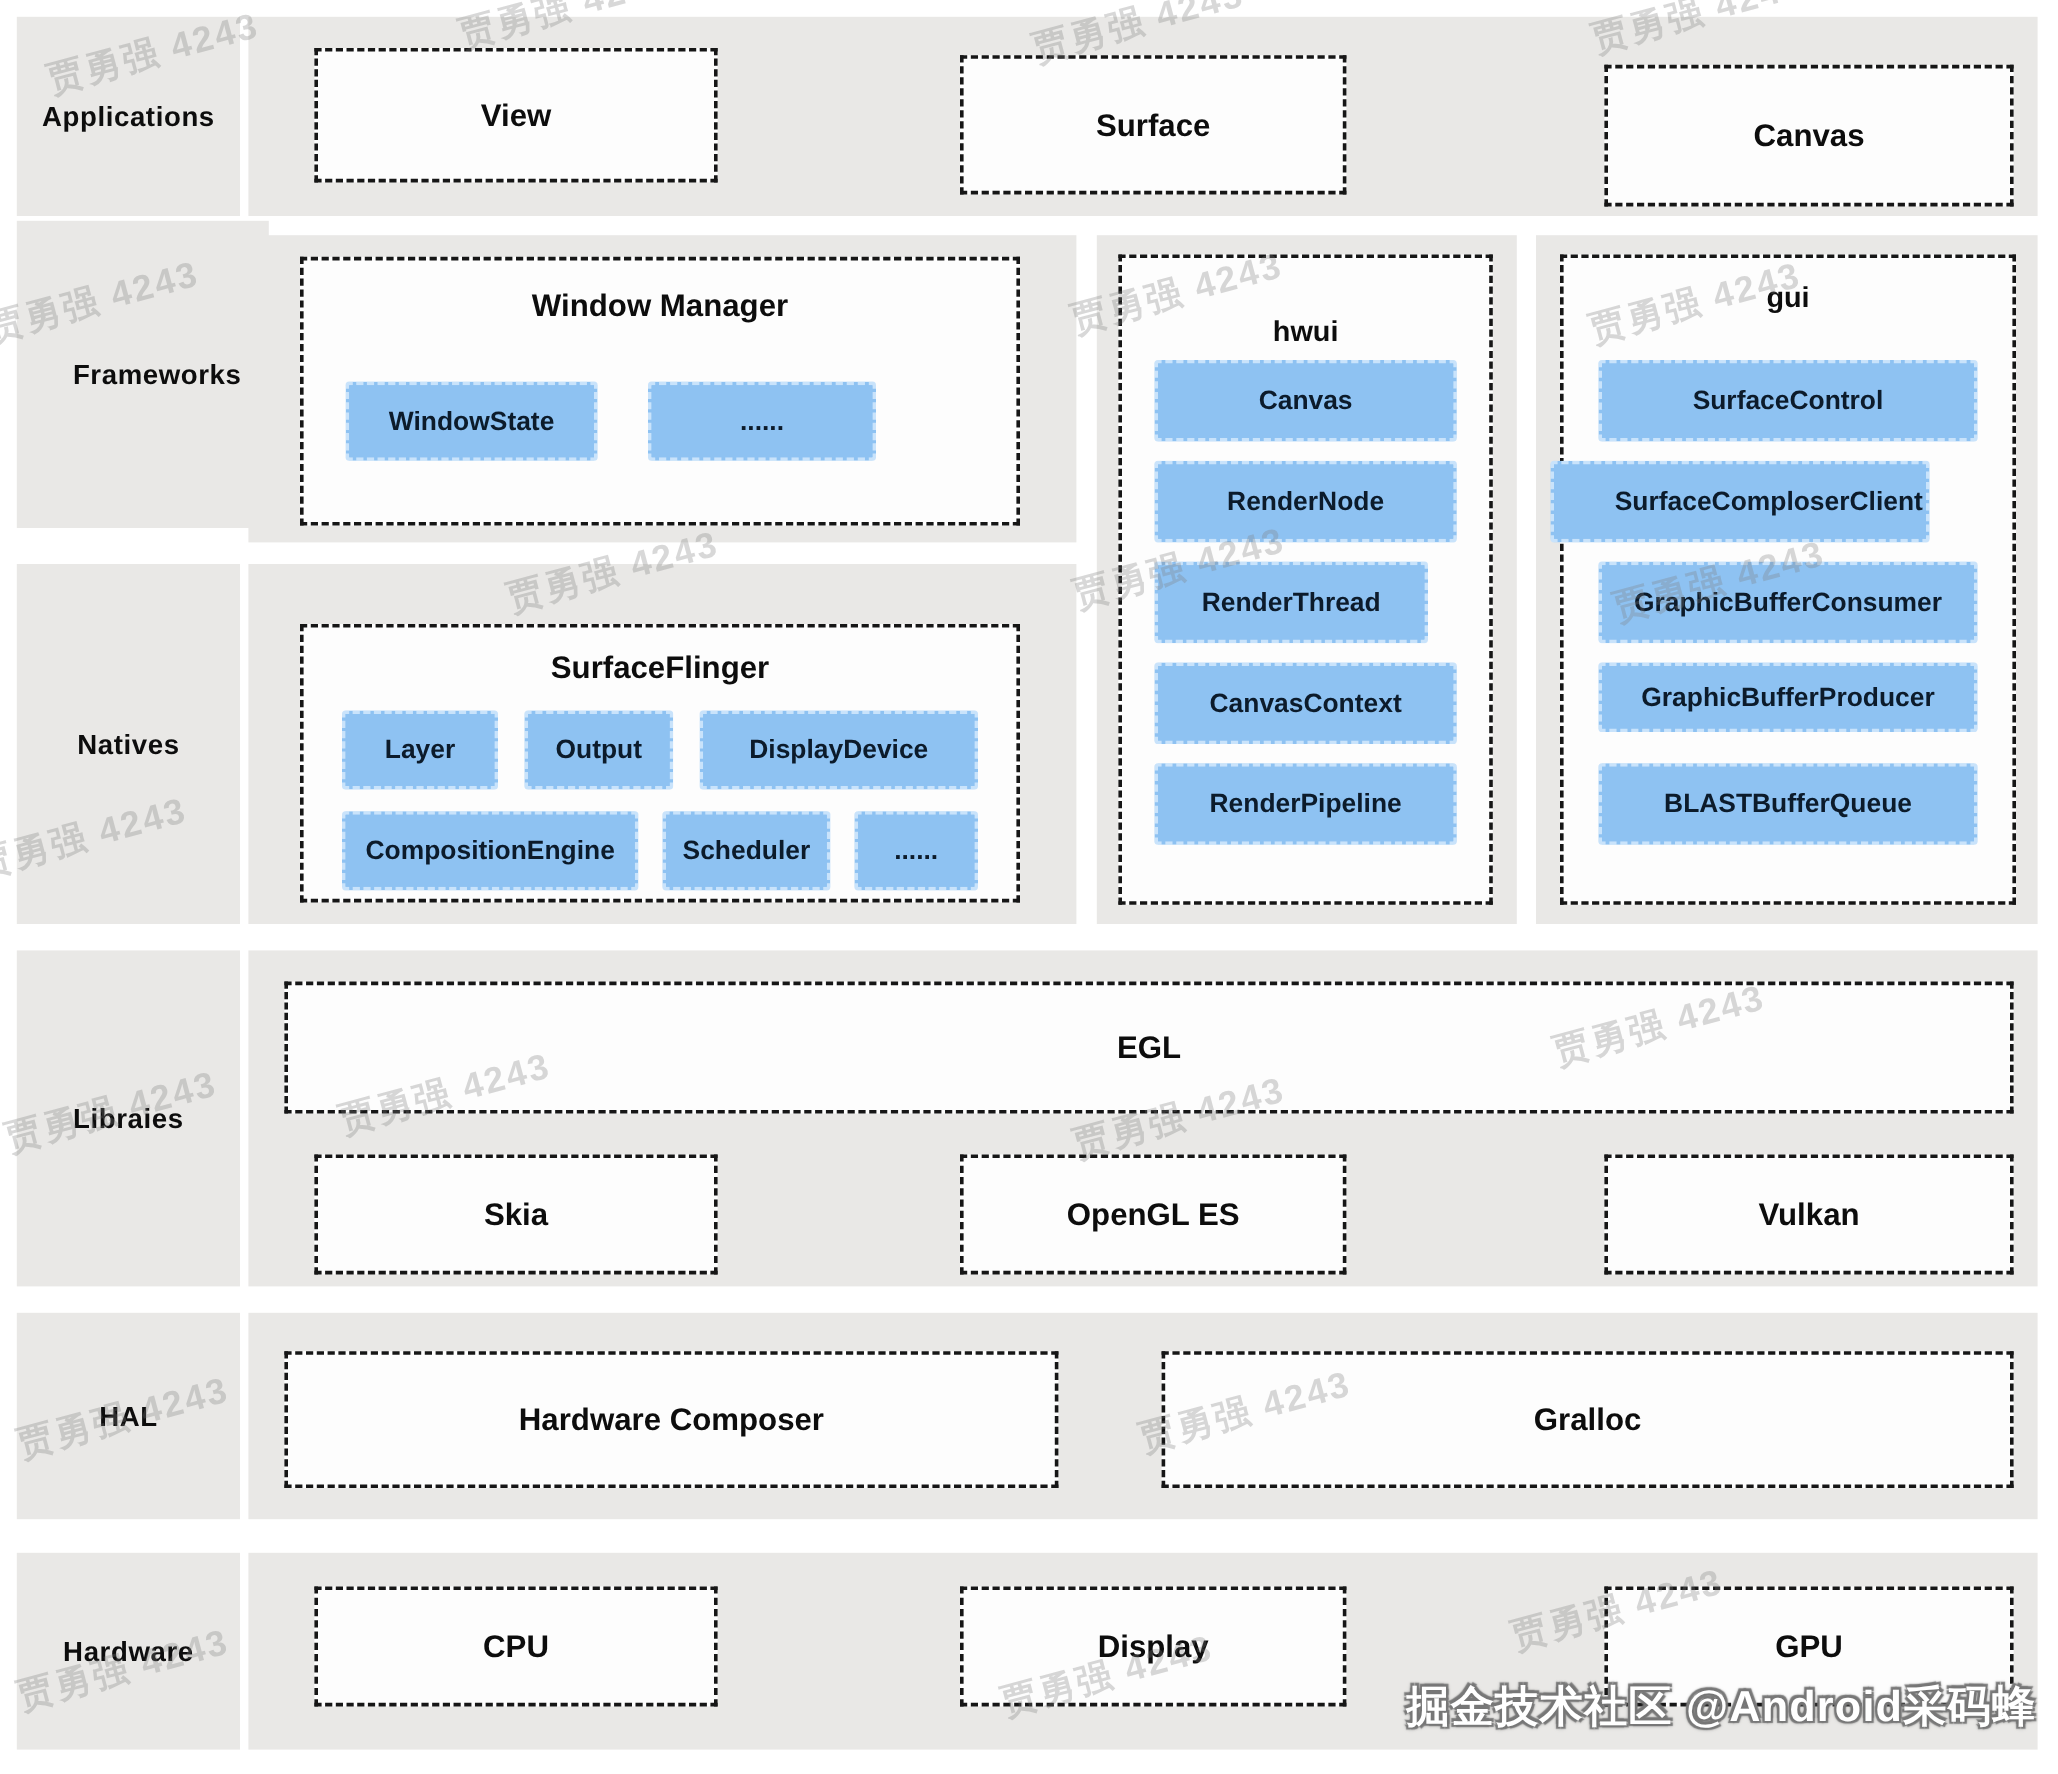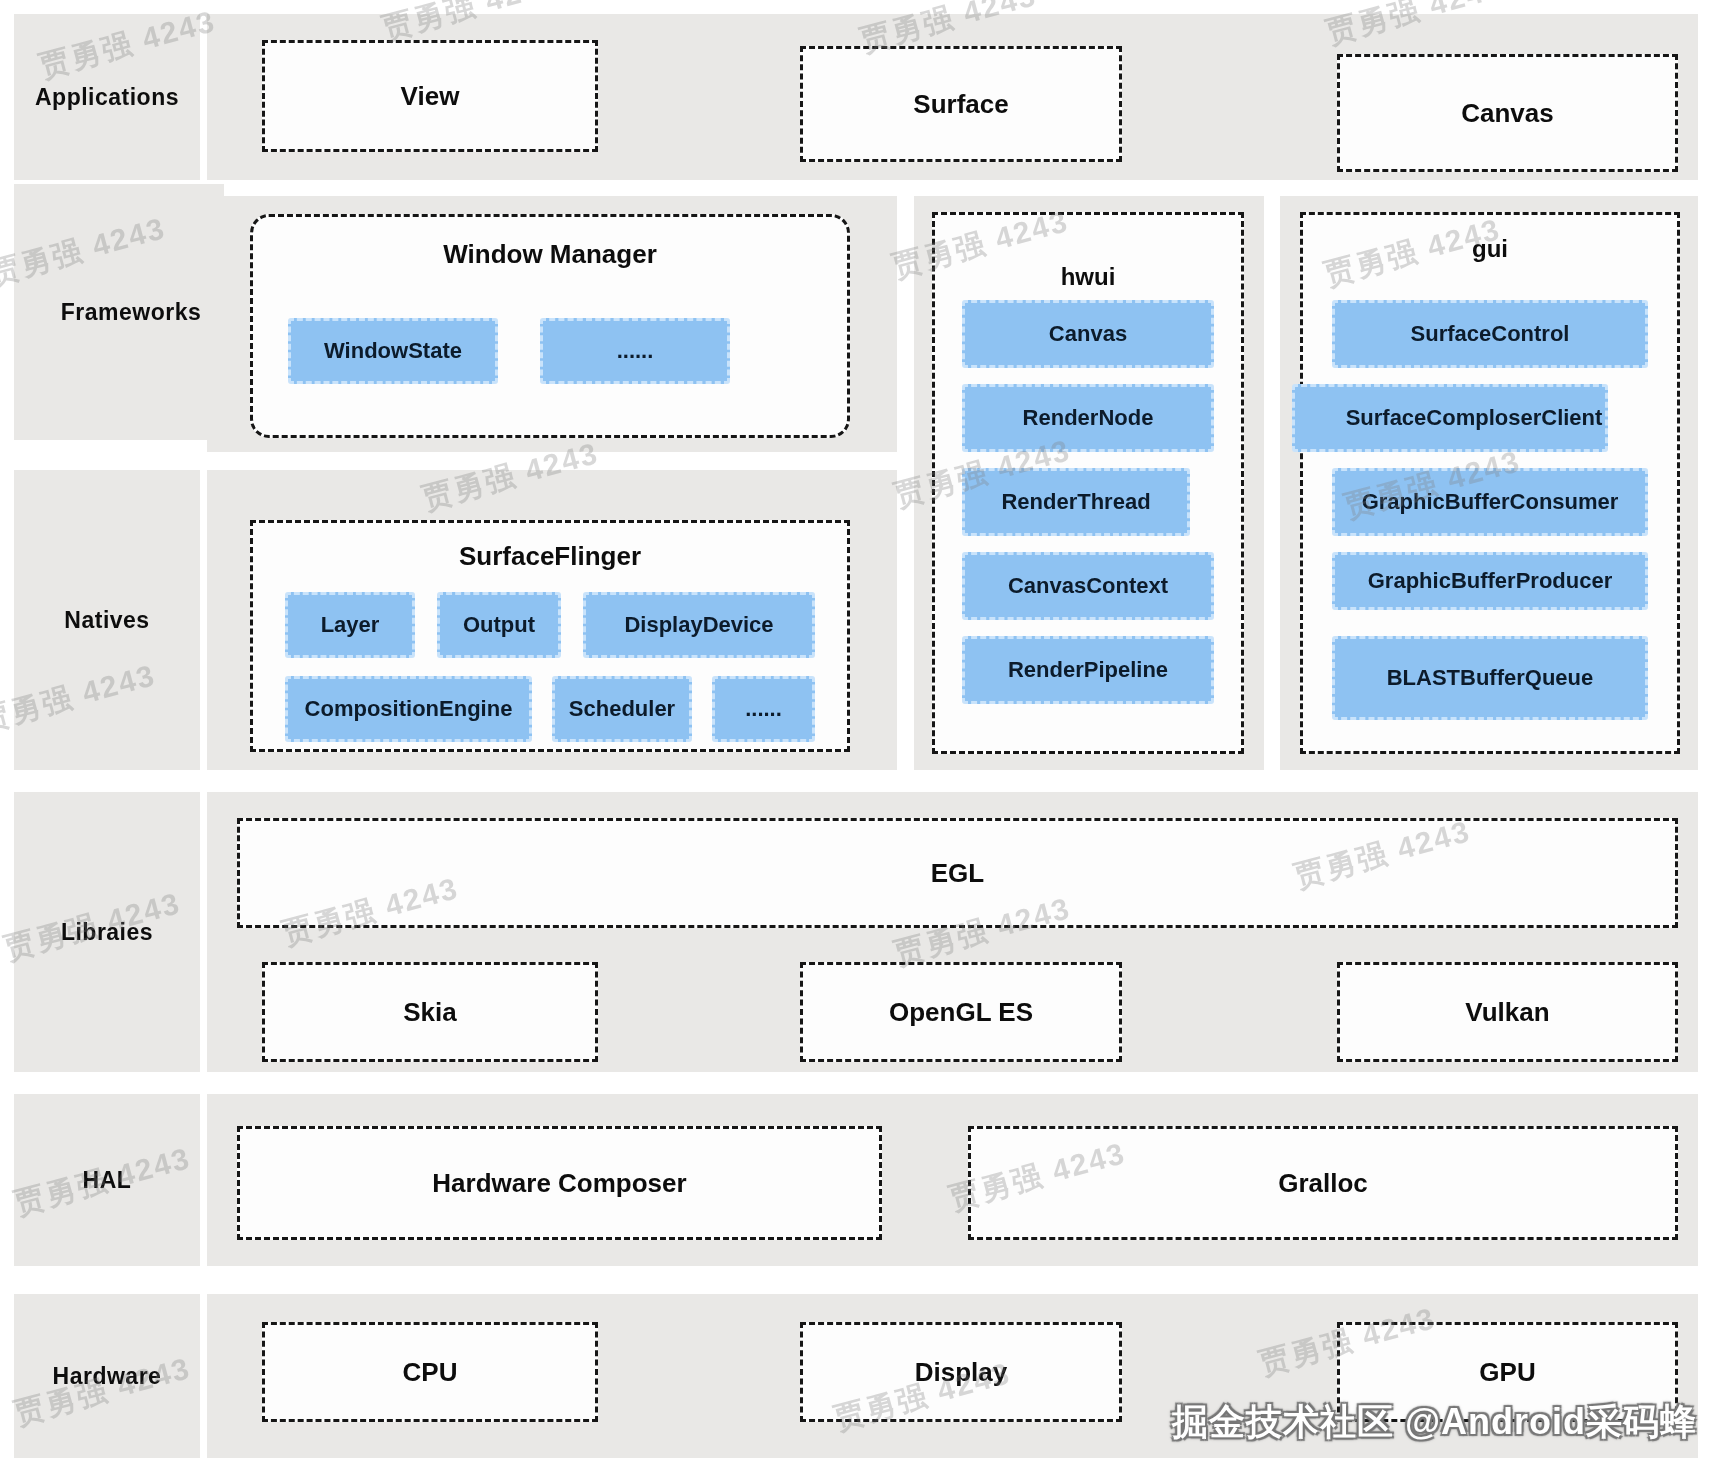--- a/index.html
+++ b/index.html
@@ -63,21 +63,21 @@
   <div class="cell" style="left:914px;top:196px;width:350px;height:574px;"></div>
   <div class="cell" style="left:1280px;top:196px;width:418px;height:574px;"></div>
   <div class="cell" style="left:207px;top:792px;width:1491px;height:280px;"></div>
   <div class="cell" style="left:207px;top:1094px;width:1491px;height:172px;"></div>
   <div class="cell" style="left:207px;top:1294px;width:1491px;height:164px;"></div>
 
   <div class="dbox center" style="left:262px;top:40px;width:336px;height:112px;">View</div>
   <div class="dbox center" style="left:800px;top:46px;width:322px;height:116px;">Surface</div>
   <div class="dbox center" style="left:1337px;top:54px;width:341px;height:118px;">Canvas</div>
 
-  <div class="dbox" style="left:250px;top:214px;width:600px;height:224px;border-radius:19px;">
+  <div class="dbox" style="left:250px;top:214px;width:600px;height:224px;">
     <div class="boxtitle" style="top:22px;">Window Manager</div>
   </div>
   <div class="chip" style="left:288px;top:318px;width:210px;height:66px;">WindowState</div>
   <div class="chip" style="left:540px;top:318px;width:190px;height:66px;">......</div>
 
   <div class="dbox" style="left:250px;top:520px;width:600px;height:232px;">
     <div class="boxtitle" style="top:18px;">SurfaceFlinger</div>
   </div>
   <div class="chip" style="left:285px;top:592px;width:130px;height:66px;">Layer</div>
   <div class="chip" style="left:437px;top:592px;width:124px;height:66px;">Output</div>
@@ -95,21 +95,21 @@
   <div class="chip" style="left:962px;top:552px;width:252px;height:68px;">CanvasContext</div>
   <div class="chip" style="left:962px;top:636px;width:252px;height:68px;">RenderPipeline</div>
 
   <div class="dbox" style="left:1300px;top:212px;width:380px;height:542px;">
     <div class="boxtitle small" style="top:20px;">gui</div>
   </div>
   <div class="chip" style="left:1332px;top:300px;width:316px;height:68px;">SurfaceControl</div>
   <div class="chip" style="left:1292px;top:384px;width:316px;height:68px;padding-left:48px;">SurfaceComploserClient</div>
   <div class="chip" style="left:1332px;top:468px;width:316px;height:68px;">GraphicBufferConsumer</div>
   <div class="chip" style="left:1332px;top:552px;width:316px;height:58px;">GraphicBufferProducer</div>
-  <div class="chip" style="left:1332px;top:636px;width:316px;height:84px;">BLASTBufferQueue</div>
+  <div class="chip" style="left:1332px;top:636px;width:316px;height:68px;">BLASTBufferQueue</div>
 
   <div class="dbox center" style="left:237px;top:818px;width:1441px;height:110px;">EGL</div>
   <div class="dbox center" style="left:262px;top:962px;width:336px;height:100px;">Skia</div>
   <div class="dbox center" style="left:800px;top:962px;width:322px;height:100px;">OpenGL ES</div>
   <div class="dbox center" style="left:1337px;top:962px;width:341px;height:100px;">Vulkan</div>
 
   <div class="dbox center" style="left:237px;top:1126px;width:645px;height:114px;">Hardware Composer</div>
   <div class="dbox center" style="left:968px;top:1126px;width:710px;height:114px;">Gralloc</div>
 
   <div class="dbox center" style="left:262px;top:1322px;width:336px;height:100px;">CPU</div>

